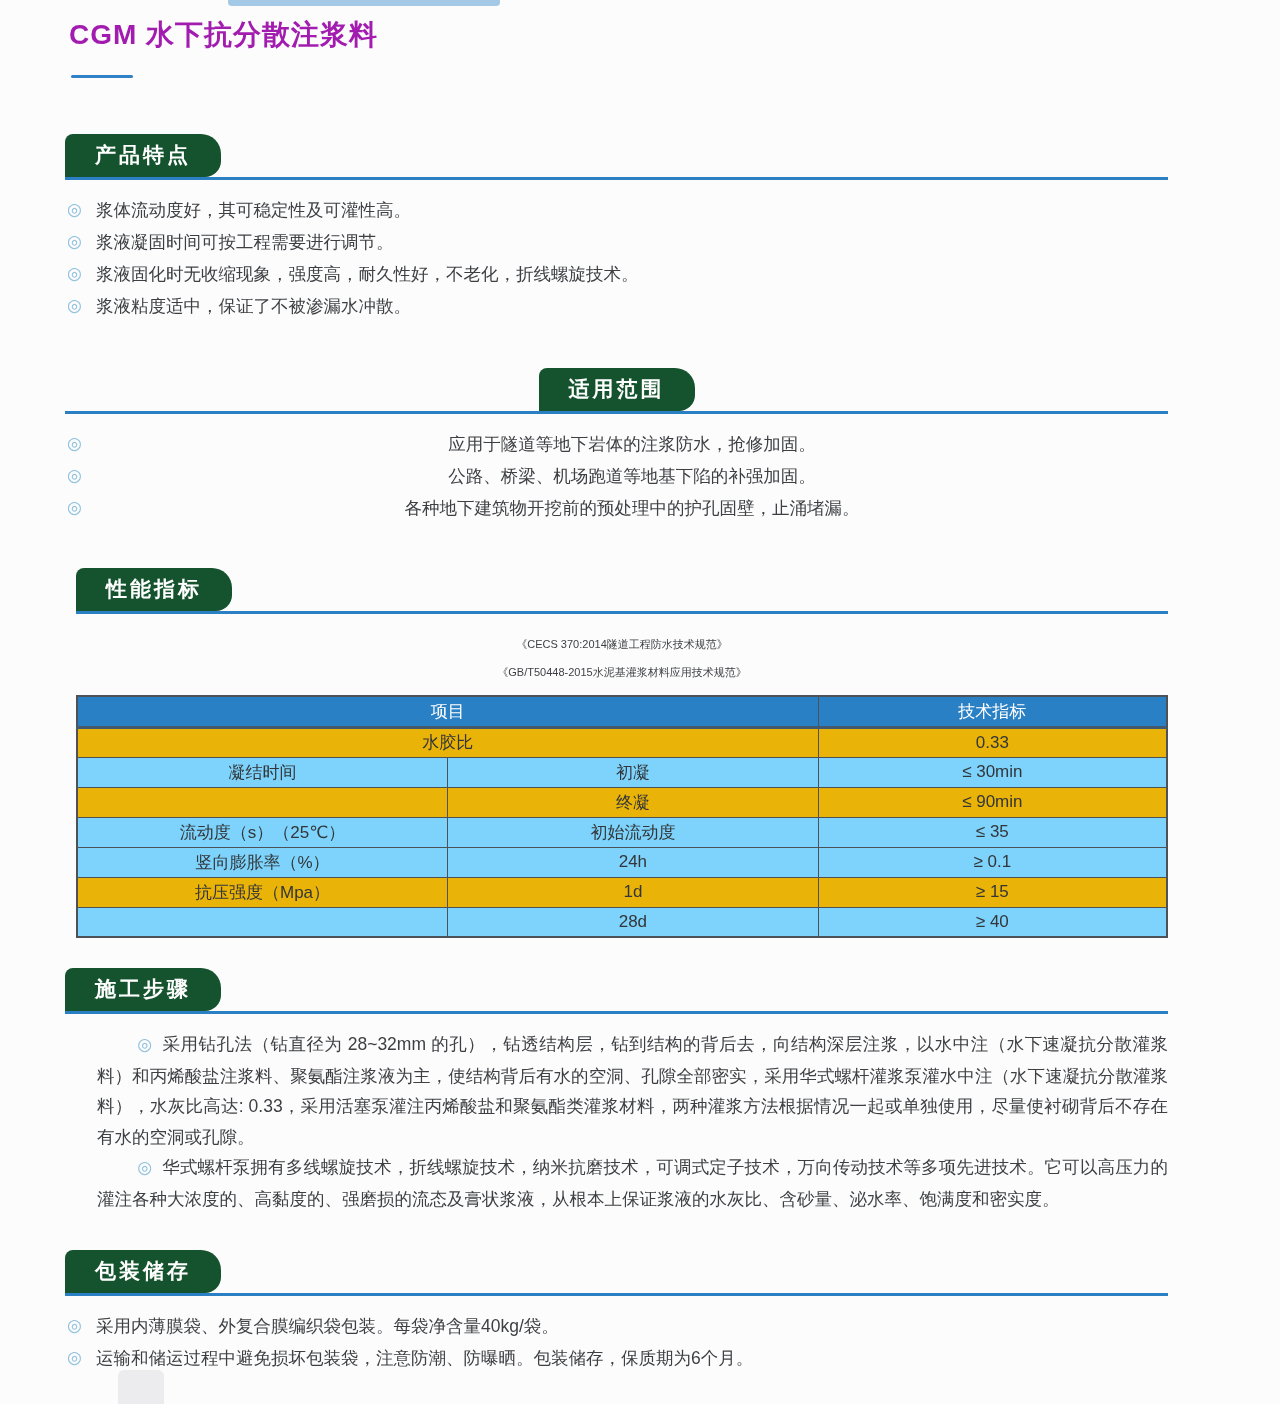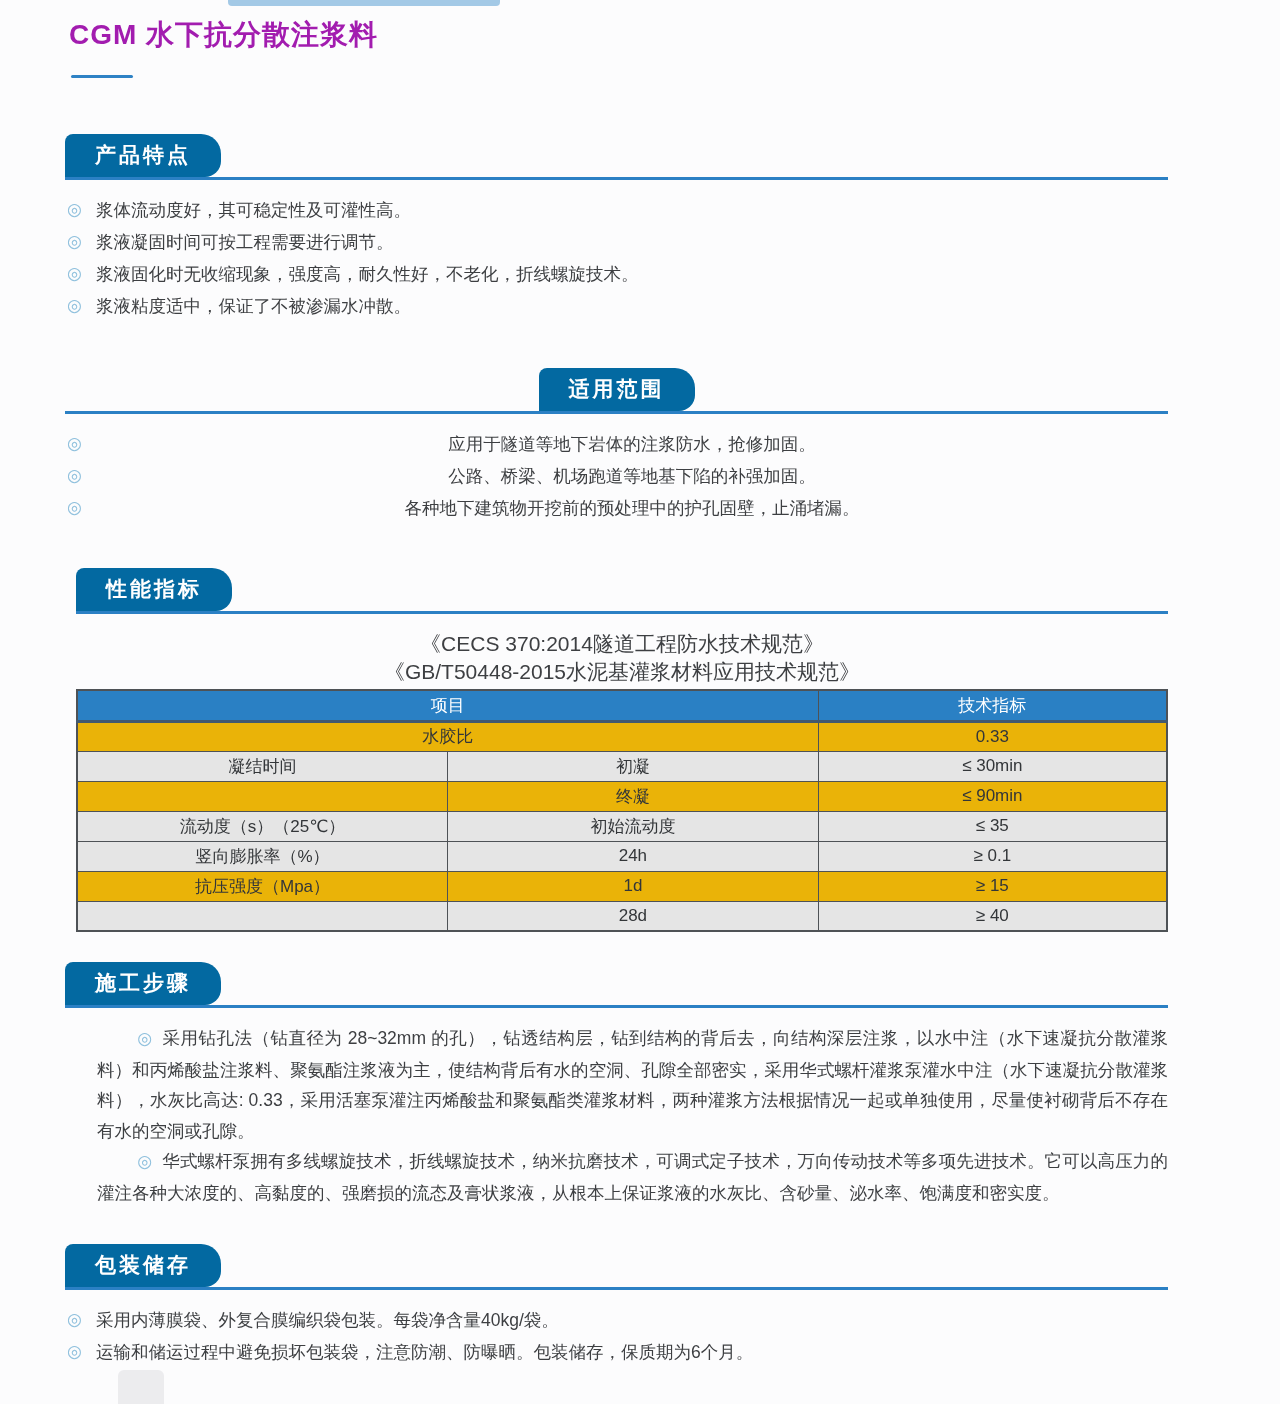--- a/index.html
+++ b/index.html
@@ -26,21 +26,21 @@
     color: #a21caf;
   }
   .title-underline {
     width: 62px; height: 3px; background: #2e82c5;
     margin: 21px 0 0 6px; border-radius: 2px;
   }
 
   .sec-head { border-bottom: 3px solid #2b80c4; }
   .tab {
     display: inline-block;
-    background: #0369a1; color: #ffffff;
+    background: #14532d; color: #ffffff;
     font-size: 21px; font-weight: 700; letter-spacing: 3px;
     padding: 7px 30px 8px 30px;
     border-radius: 8px 20px 16px 0;
   }
 
   ul.blist { list-style: none; margin: 14px 0 0; }
   ul.blist li {
     position: relative; padding-left: 31px;
     font-size: 17.5px; line-height: 32px;
   }
@@ -49,37 +49,37 @@
     color: #8fc0dd; font-size: 17px;
   }
   .blt-inline { color: #8fc0dd; margin-right: 10px; font-size: 17px; }
 
   .sec-features { margin-top: 56px; }
   .sec-scope { margin-top: 46px; text-align: center; }
   .sec-performance { margin-top: 44px; padding-left: 11px; }
   .sec-construction { margin-top: 30px; }
   .sec-packaging { margin-top: 36px; }
 
-  .standards { margin-top: 16px; text-align: center; font-size: 21px; line-height: 28px; }
+  .standards { margin-top: 16px; text-align: center; font-size: 11px; line-height: 28px; }
 
   table.perf {
-    width: 100%; margin-top: 3px;
+    width: 100%; margin-top: 9px;
     border-collapse: collapse;
     border: 2px solid #4e5256;
   }
   table.perf th, table.perf td {
     border: 1.5px solid #4e5256;
     text-align: center; vertical-align: middle;
     font-size: 17px;
   }
   table.perf th {
     background: #2a80c4; color: #ffffff; font-weight: 500;
     height: 31px; border-bottom: 3px solid #43596e;
   }
-  table.perf td { height: 30px; color: #333639; background: #e5e5e5; }
+  table.perf td { height: 30px; color: #333639; background: #7dd3fc; }
   table.perf tr.shade td { background: #eab308; }
 
   .paras { margin-top: 15px; margin-left: 32px; }
   .paras p {
     text-indent: 2.3em; text-align: justify;
     font-size: 17.5px; line-height: 30.5px;
   }
 
   
   .ghost {

